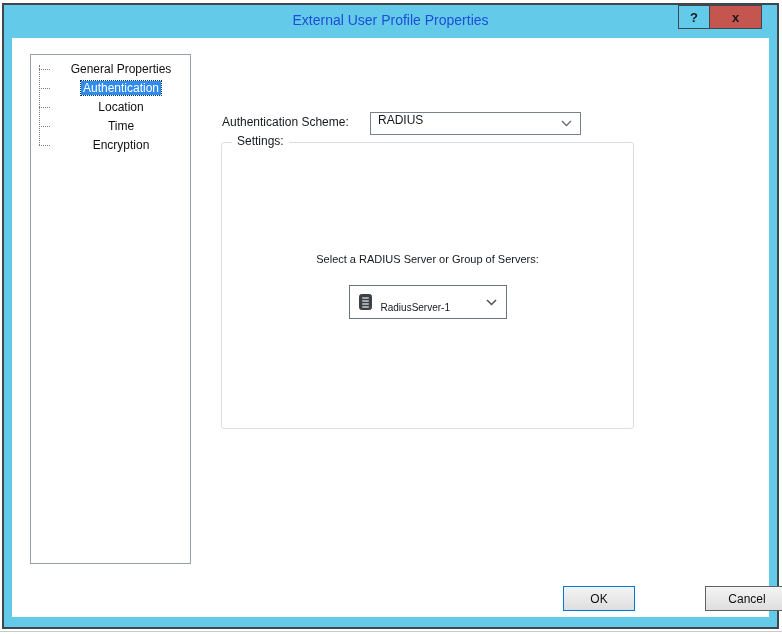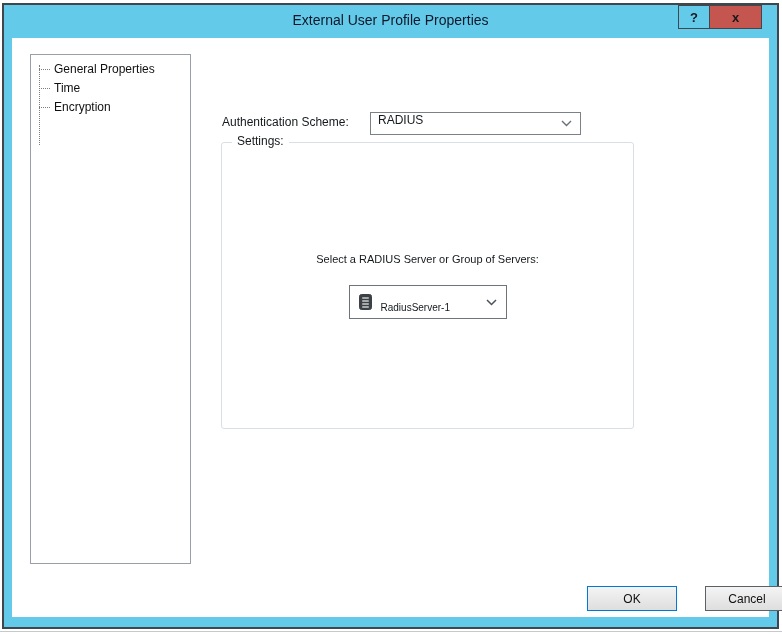--- a/index.html
+++ b/index.html
@@ -8,21 +8,21 @@
 
   .window {
     position:absolute; left:2px; top:3px; width:777px; height:626px;
     background:#63cbe9; border:2px solid #3f464d;
   }
 
   
   .titlebar { position:relative; height:33px; }
   .title-text {
     position:absolute; left:0; right:0; top:0; height:44px; line-height:31px;
-    text-align:center; font-size:14px; color:#0f172a;
+    text-align:center; font-size:14px; color:#1d4ed8;
   }
   .title-buttons {
     position:absolute; top:0; right:15px; height:24px; display:flex;
   }
   .tb-btn {
     height:24px; display:flex; align-items:center; justify-content:center;
     border:1px solid #40484e; font-size:13px; font-weight:bold; color:#15191c;
     cursor:default;
   }
   .btn-help  { width:31px; background:#63cbe9; border-right:none; }
@@ -30,21 +30,21 @@
 
   
   .client {
     position:absolute; left:8px; right:8px; top:33px; bottom:10px;
     background:#ffffff;
   }
 
   
   .tree {
     position:absolute; left:18px; top:16px; width:161px; height:510px;
-    border:1px solid #99a0a8; background:#ffffff;
+    border:1px solid #99a0a8; background:#ffffff;text-align:center;
   }
   .tree-inner { position:relative; padding-top:5px; }
   .tree-vline {
     position:absolute; left:8px; top:10px; height:80px; width:0;
     border-left:1px dotted #7d7d7d;
   }
   .tree-item {
     position:relative; height:19px; line-height:19px; padding-left:21px;
     font-size:12px; color:#101010; white-space:nowrap; cursor:default;
   }
@@ -88,21 +88,21 @@
     border:1px solid #6d747a; padding:16px 9px; font-size:10px;
   }
   .server-icon { display:flex; align-items:center; margin-right:9px; }
 
   
   .push-btn {
     position:absolute; top:548px; height:25px; font-size:12px; color:#101010;
     background:linear-gradient(#f4f4f4,#dedede); display:flex;
     align-items:center; justify-content:center; cursor:default;
   }
-  .btn-ok     { left:551px; width:90px; border:1px solid #0078d7;margin-left:24px; }
+  .btn-ok     { left:551px; width:72px; border:1px solid #0078d7; }
   .btn-cancel { left:653px; width:84px; border:1px solid #5c6166;margin-left:40px; }
 
   .screen-bottom-line {
     position:absolute; left:0; top:631px; width:782px; height:1px;
     background:#c3c9cd;
   }
 </style>
 </head>
 <body>
 
@@ -120,20 +120,26 @@
     </div>
   </div>
 
   <div class="client">
 
     <div class="tree">
       <div class="tree-inner">
         <div class="tree-vline"></div>
         <div class="tree-item">
           <span class="lbl">General Properties</span>
+        </div>
+        <div class="tree-item selected">
+          <span class="lbl">Authentication</span>
+        </div>
+        <div class="tree-item">
+          <span class="lbl">Location</span>
         </div>
         <div class="tree-item">
           <span class="lbl">Time</span>
         </div>
         <div class="tree-item">
           <span class="lbl">Encryption</span>
         </div>
       </div>
     </div>
 

